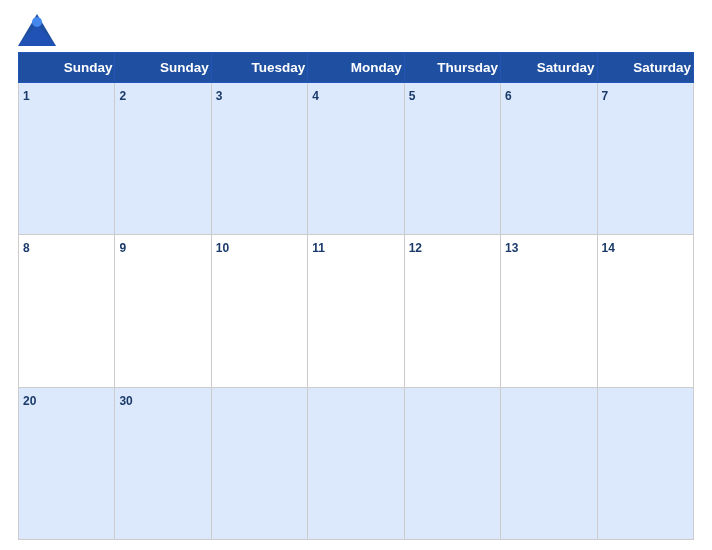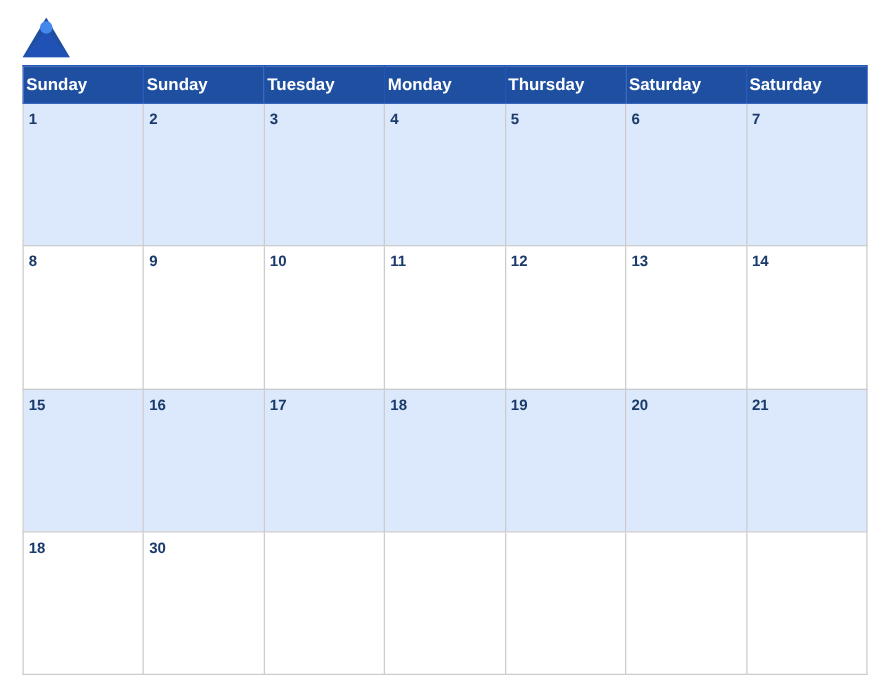--- a/index.html
+++ b/index.html
@@ -73,21 +73,21 @@
     .calendar-table {
       width: 100%;
       border-collapse: collapse;
       margin-top: 6px;
       flex: 1;
     }
 
     .calendar-table thead tr th {
       background-color: #1e4fa0;
       color: #fff;
-      text-align: left;
+      text-align: right;
       font-size: 13.5px;
       font-weight: bold;
       padding: 7px 2px;
       border: 1px solid #2255b8;
     }
 
     .calendar-table tbody tr td {
       border: 1px solid #ccc;
       vertical-align: top;
       width: calc(100% / 7);
@@ -158,30 +158,21 @@
       <tr>
         <td><span class="day-number">8</span></td>
         <td><span class="day-number">9</span></td>
         <td><span class="day-number">10</span></td>
         <td><span class="day-number">11</span></td>
         <td><span class="day-number">12</span></td>
         <td><span class="day-number">13</span></td>
         <td><span class="day-number">14</span></td>
       </tr>
       <tr>
-        <td><span class="day-number">15</span></td>
-        <td><span class="day-number">16</span></td>
-        <td><span class="day-number">17</span></td>
-        <td><span class="day-number">18</span></td>
-        <td><span class="day-number">19</span></td>
         <td><span class="day-number">20</span></td>
-        <td><span class="day-number">21</span></td>
-      </tr>
-      <tr>
-        <td><span class="day-number">18</span></td>
         <td><span class="day-number">30</span></td>
         <td></td>
         <td></td>
         <td></td>
         <td></td>
         <td></td>
       </tr>
     </tbody>
 </table>
 

